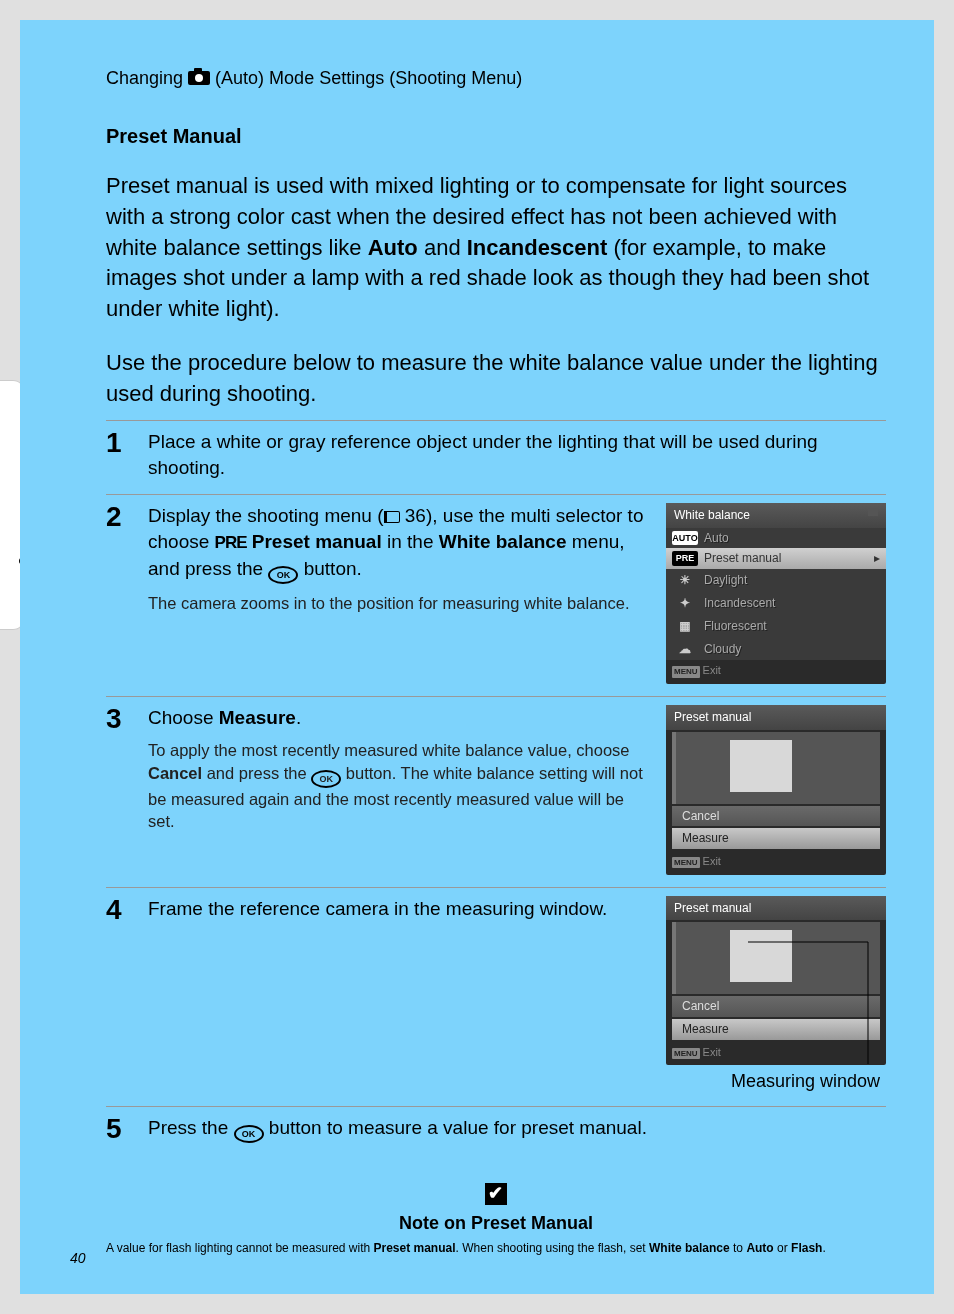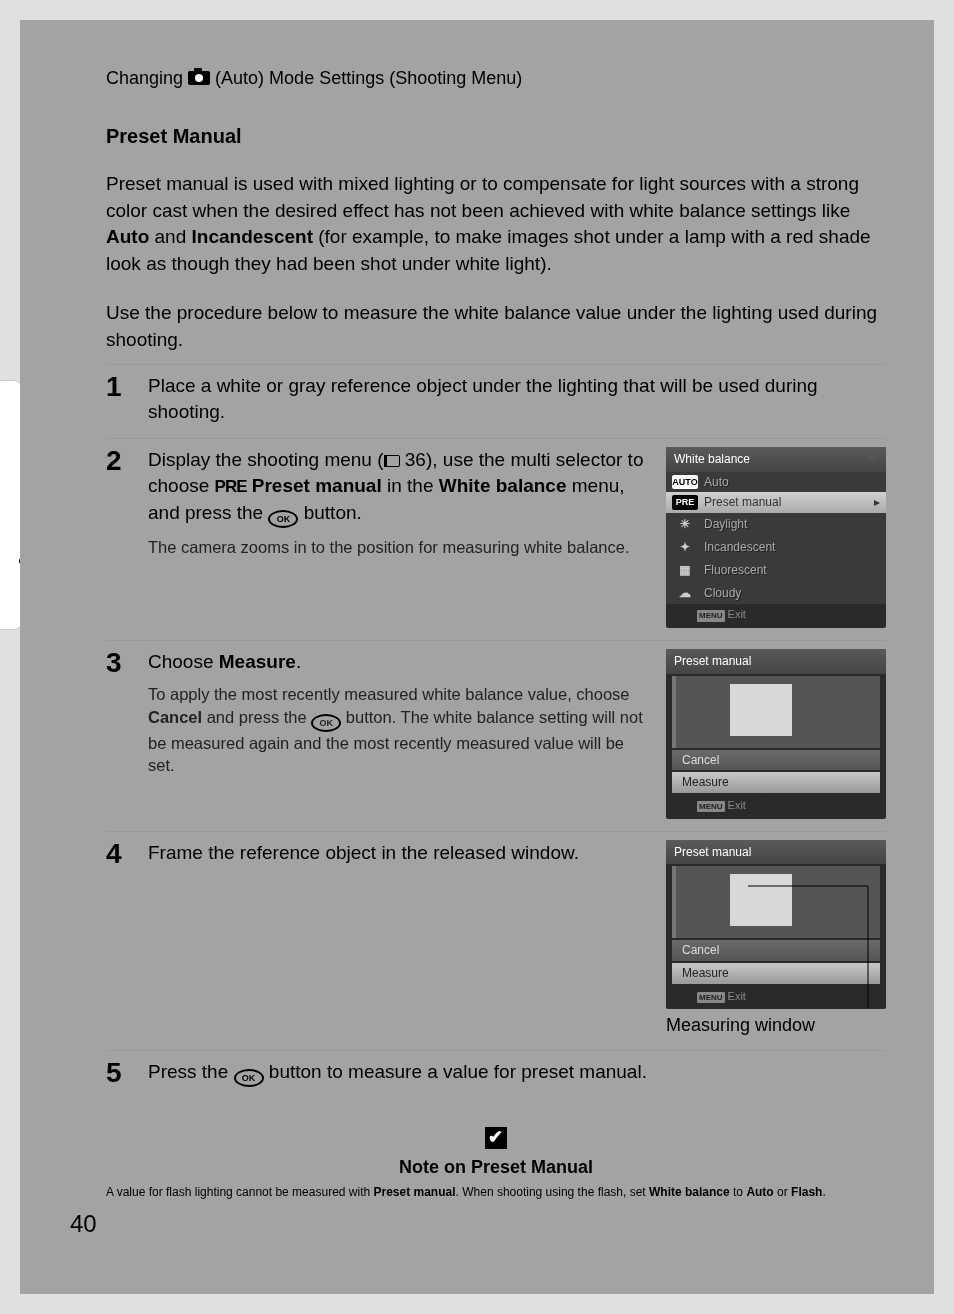--- a/index.html
+++ b/index.html
@@ -10,21 +10,21 @@
     height: 1314px;
     position: relative;
     color: #000;
   }
   .page {
     position: absolute;
     left: 20px;
     top: 20px;
     width: 914px;
     height: 1274px;
-    background: #a3a3a3;
+    background: #7dd3fc;
     padding: 48px 48px 30px 70px;
   }
   .header-line {
     font-size: 18px;
     margin-bottom: 36px;
     margin-left: 16px;
   }
   .camera-icon {
     display: inline-block;
     width: 22px;
@@ -50,21 +50,21 @@
     border-radius: 50%;
     background: #fff;
   }
   .section-title {
     font-size: 20px;
     font-weight: bold;
     margin-left: 16px;
     margin-bottom: 10px;
   }
   .intro {
-    font-size: 19px;
+    font-size: 22px;
     line-height: 1.4;
     margin-left: 16px;
     margin-bottom: 8px;
     margin-top: 23px;
   }
   .steps { margin-top: 10px; }
   .step {
     border-top: 1px solid #999;
     padding: 8px 0 12px 0;
     display: flex;
@@ -169,21 +169,20 @@
   .lcd-exit {
     font-size: 11px;
     color: #888;
     padding: 3px 6px;
     background:#2a2a2a;
   }
   .lcd-exit .menu-badge {
     display:inline-block; background:#888;color:#222;
     font-size:8px;font-weight:bold;padding:0 2px;border-radius:1px;
     margin-right:3px;
-    margin-left:25px;
   }
 
   .lcd-preview {
     background:#555;
     height:72px;
     position:relative;
     margin:2px 6px;
     border-left: 4px solid #777;
   }
   .lcd-preview .white-box {
@@ -197,23 +196,24 @@
     padding:2px 10px;
     font-size:12px;
     color:#ddd;
     margin: 0 6px 2px 6px;
   }
   .lcd-opt.sel {
     background:linear-gradient(#c8c8c8,#999);
     color:#222;
   }
   .caption {
+    text-align: right;
     font-size: 18px;
     margin-top: 4px;
-    margin-right: 15px;
+    margin-right: 6px;
   }
 
   .note-block {
     margin-top: 28px;
     margin-left: 16px;
   }
   .note-head {
     display:flex; align-items:center; gap:8px;
     font-weight:bold; font-size:18px;
     margin-bottom:6px;
@@ -227,22 +227,23 @@
   .note-icon::after {
     content:"✔";
     color:#fff;
     position:absolute;
     left:3px; top:-1px;
     font-size:18px;
   }
   .note-text { font-size:12px; line-height:1.4; }
   .page-num {
     position:absolute;
-    left:50px; bottom:56px;
-    font-size: 24px;
+    left:50px; bottom:28px;
+    font-style: italic;
+    font-size: 14px;
   }
 </style>
 </head>
 <body>
 
 <div class="side-tab">
   <span>More on Shooting</span>
 </div>
 
 <div class="page">
@@ -323,21 +324,21 @@
           <div class="lcd-opt">Cancel</div>
           <div class="lcd-opt sel">Measure</div>
           <div class="lcd-exit"><span class="menu-badge">MENU</span><span>Exit</span></div>
         </div>
       </div>
     </div>
 
     <div class="step">
       <div class="step-num">4</div>
       <div class="step-body row">
-        <div class="text">Frame the reference object in the released window.</div>
+        <div class="text">Frame the reference camera in the measuring window.</div>
         <div style="flex-shrink:0">
           <div class="lcd" style="position:relative">
             <div class="lcd-title">Preset manual</div>
             <div class="lcd-preview">
                 <div class="white-box"></div>
               </div>
             <div class="lcd-opt">Cancel</div>
             <div class="lcd-opt sel">Measure</div>
             <div class="lcd-exit"><span class="menu-badge">MENU</span><span>Exit</span></div>
             <svg width="40" height="140" style="position:absolute;right:-2px;top:38px;overflow:visible">

